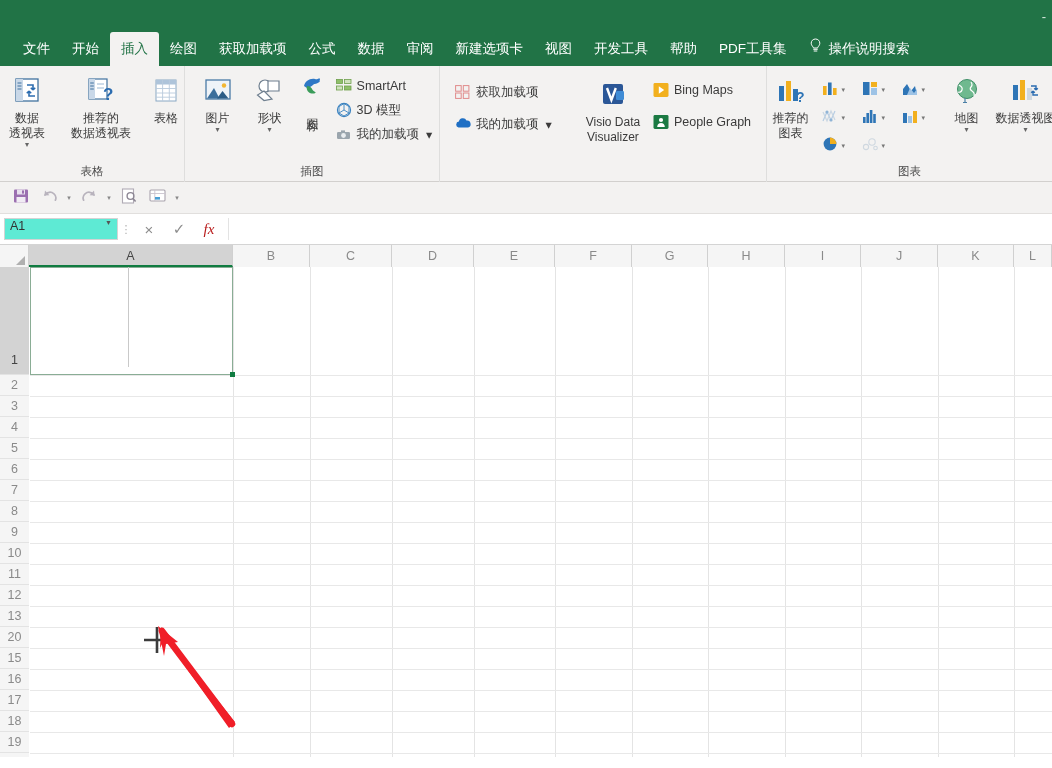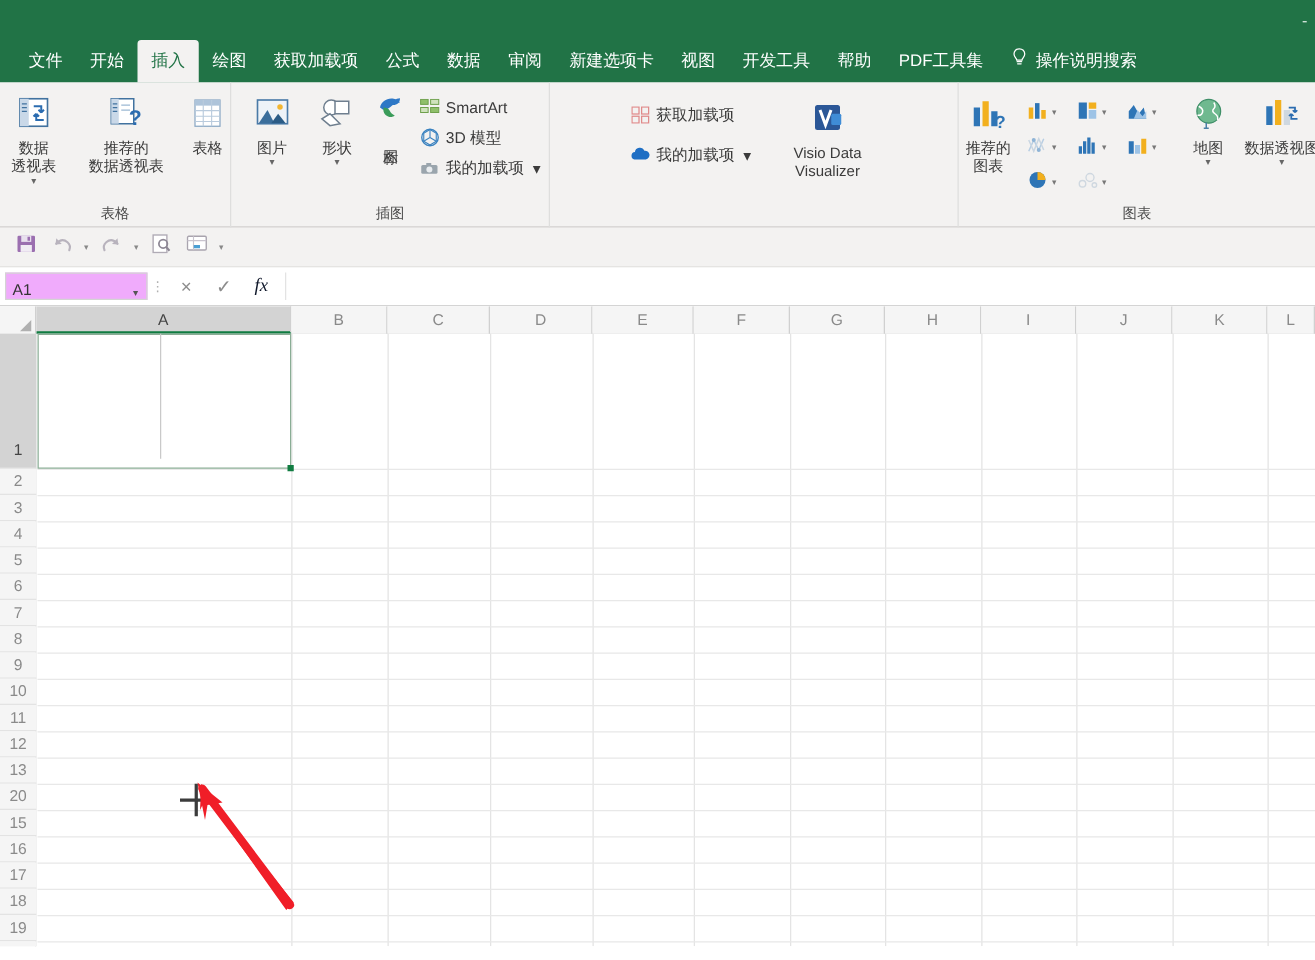--- a/index.html
+++ b/index.html
@@ -103,30 +103,30 @@
   .qbtn { width: 26px; height: 24px; display:flex; align-items:center; justify-content:center; cursor: default; }
   .qdd { font-size: 7px; color: #888; width: 10px; text-align:center; }
 
   
   .fbar {
     height: 31px; background: #ffffff;
     border-bottom: 1px solid #d4d4d4;
     display: flex; align-items: center; padding: 0 4px;
   }
   .namebox {
-    width: 114px; height: 22px; border: 1px solid #d4d4d4; background: #f0abfc;
-    display: flex; align-items: flex-end; justify-content: space-between;
+    width: 114px; height: 22px; border: 1px solid #d4d4d4; background: #5eead4;
+    display: flex; align-items: flex-start; justify-content: space-between;
     padding: 0 5px; font-size: 12.5px; color: #333;
   }
   .namebox .cv { font-size: 7px; color: #555; }
   .grip { width: 16px; text-align:center; color:#b0b0b0; font-size: 11px; letter-spacing:0; }
   .fbtns { display:flex; align-items:center; }
   .fbtn { width: 30px; height: 24px; display:flex; align-items:center; justify-content:center;
           font-size: 15px; color: #8d8d8d; cursor: default; }
-  .fbtn.fx { font-style: italic; font-family: "Liberation Serif", serif; font-size: 15px; color:#0f172a; }
+  .fbtn.fx { font-style: italic; font-family: "Liberation Serif", serif; font-size: 15px; color:#b91c1c; }
   .fedit { flex:1; height: 22px; border-left: 1px solid #e3e3e3; margin-left: 4px; }
 
   
   .gridwrap { position: relative; width: 1052px; height: 512px; background:#fff; overflow: hidden; }
   .colhead {
     position:absolute; top:0; left:0; height: 22px; width: 1052px;
     background: #f5f5f5; border-bottom: 1px solid #d0d0d0; display:flex;
   }
   .corner {
     width: 29px; height: 22px; background:#f5f5f5; border-right:1px solid #d0d0d0;
@@ -356,20 +356,41 @@
         <span class="ic">
           <svg width="30" height="28" viewBox="0 0 30 28">
             <rect x="5" y="3" width="20" height="20" rx="2" fill="#2b5797"></rect>
             <path d="M9 7 L13.4 19 L17.8 7" stroke="#ffffff" stroke-width="2.4" fill="none"></path>
             <rect x="18" y="10" width="8" height="9" rx="1.2" fill="#3f8cd6"></rect>
           </svg>
         </span>
         <span class="wraplbl" style="margin-top:3px;width:78px">Visio Data
 Visualizer</span>
       </div>
+      <div class="smallcol" style="gap:12px; padding-top:4px">
+        <div class="smallbtn">
+          <span class="ic">
+            <svg width="16" height="16" viewBox="0 0 16 16">
+              <rect x="0.5" y="1" width="15" height="14" rx="1.4" fill="#f2b01e"></rect>
+              <path d="M5.8 4.3 L11.2 8 L5.8 11.7 Z" fill="#ffffff"></path>
+            </svg>
+          </span>
+          <span>Bing Maps</span>
+        </div>
+        <div class="smallbtn">
+          <span class="ic">
+            <svg width="16" height="16" viewBox="0 0 16 16">
+              <rect x="0.5" y="1" width="15" height="14" rx="1.4" fill="#1b7a43"></rect>
+              <circle cx="8" cy="6" r="2.1" fill="#ffffff"></circle>
+              <path d="M4.2 13 c0 -2.6 1.7 -4 3.8 -4 s3.8 1.4 3.8 4z" fill="#ffffff"></path>
+            </svg>
+          </span>
+          <span>People Graph</span>
+        </div>
+      </div>
     </div>
   </div>
 
   <div class="rgroup" style="width:285px; border-right:none">
     <div class="rgroup-body">
       <div class="bigbtn" style="width:62px">
         <span class="ic">
           <svg width="32" height="28" viewBox="0 0 32 28">
             <rect x="4" y="9" width="5" height="15" fill="#2e75b6"></rect>
             <rect x="11" y="4" width="5" height="20" fill="#f2b01e"></rect>

